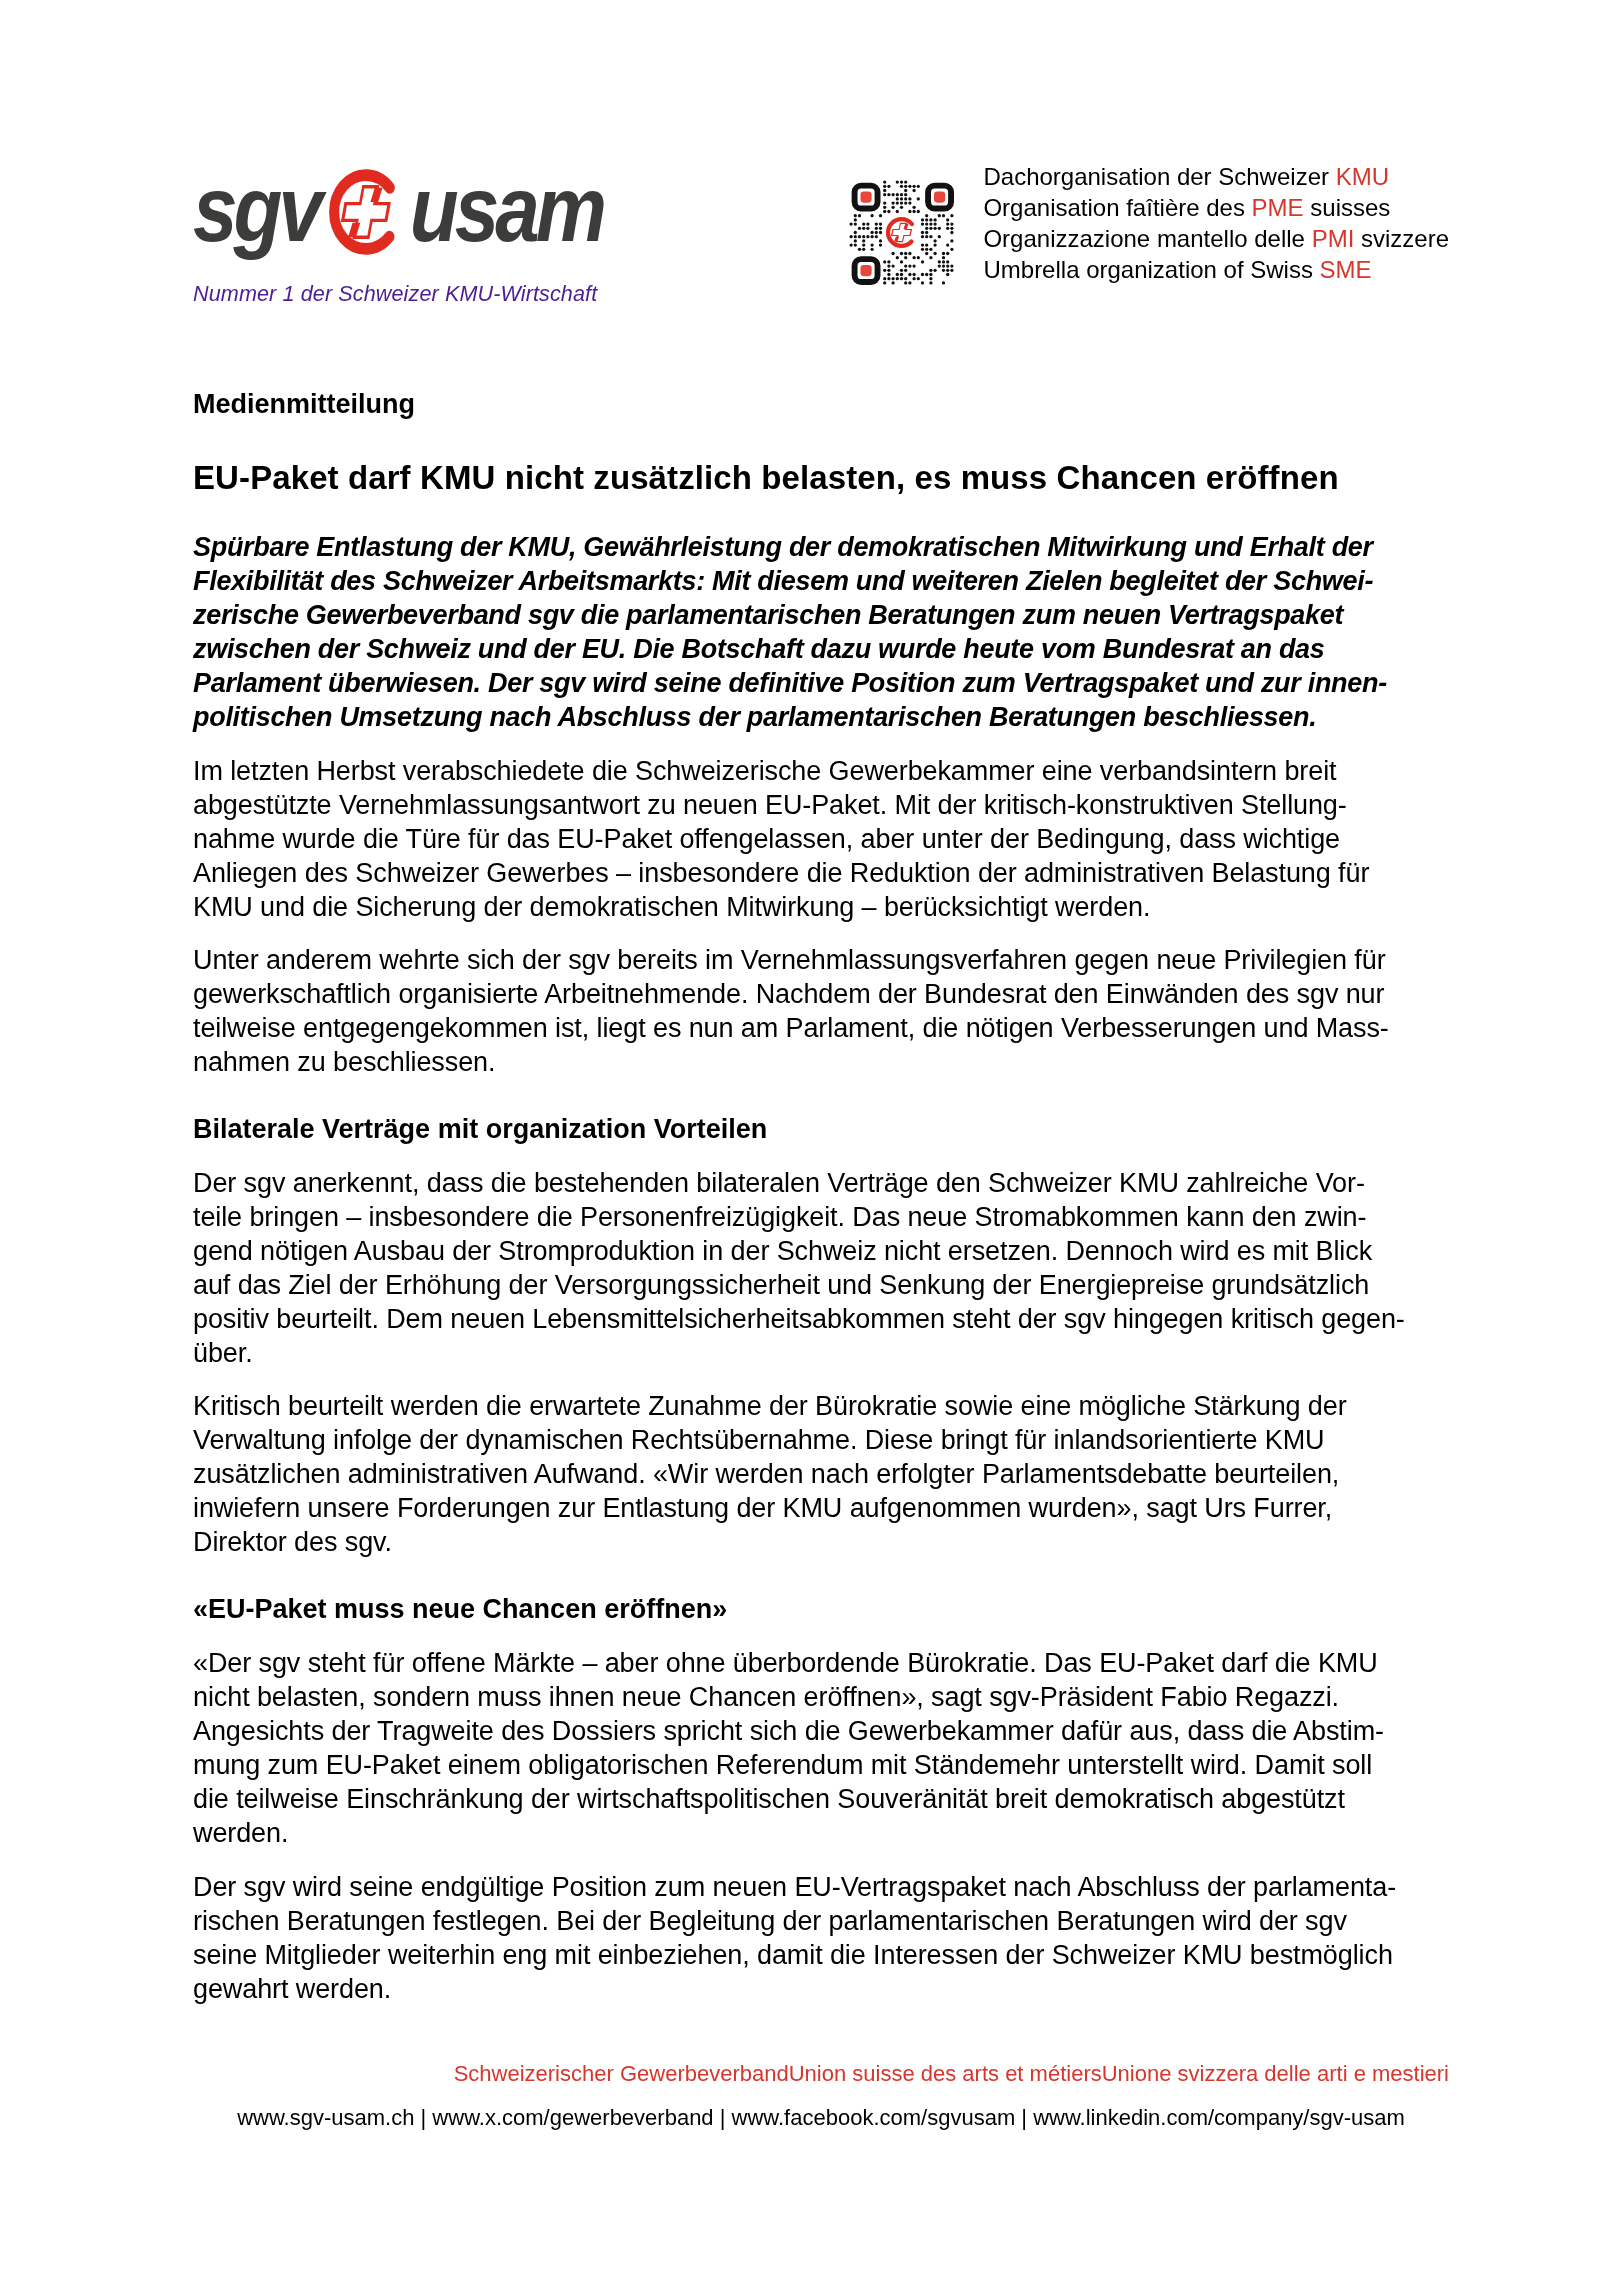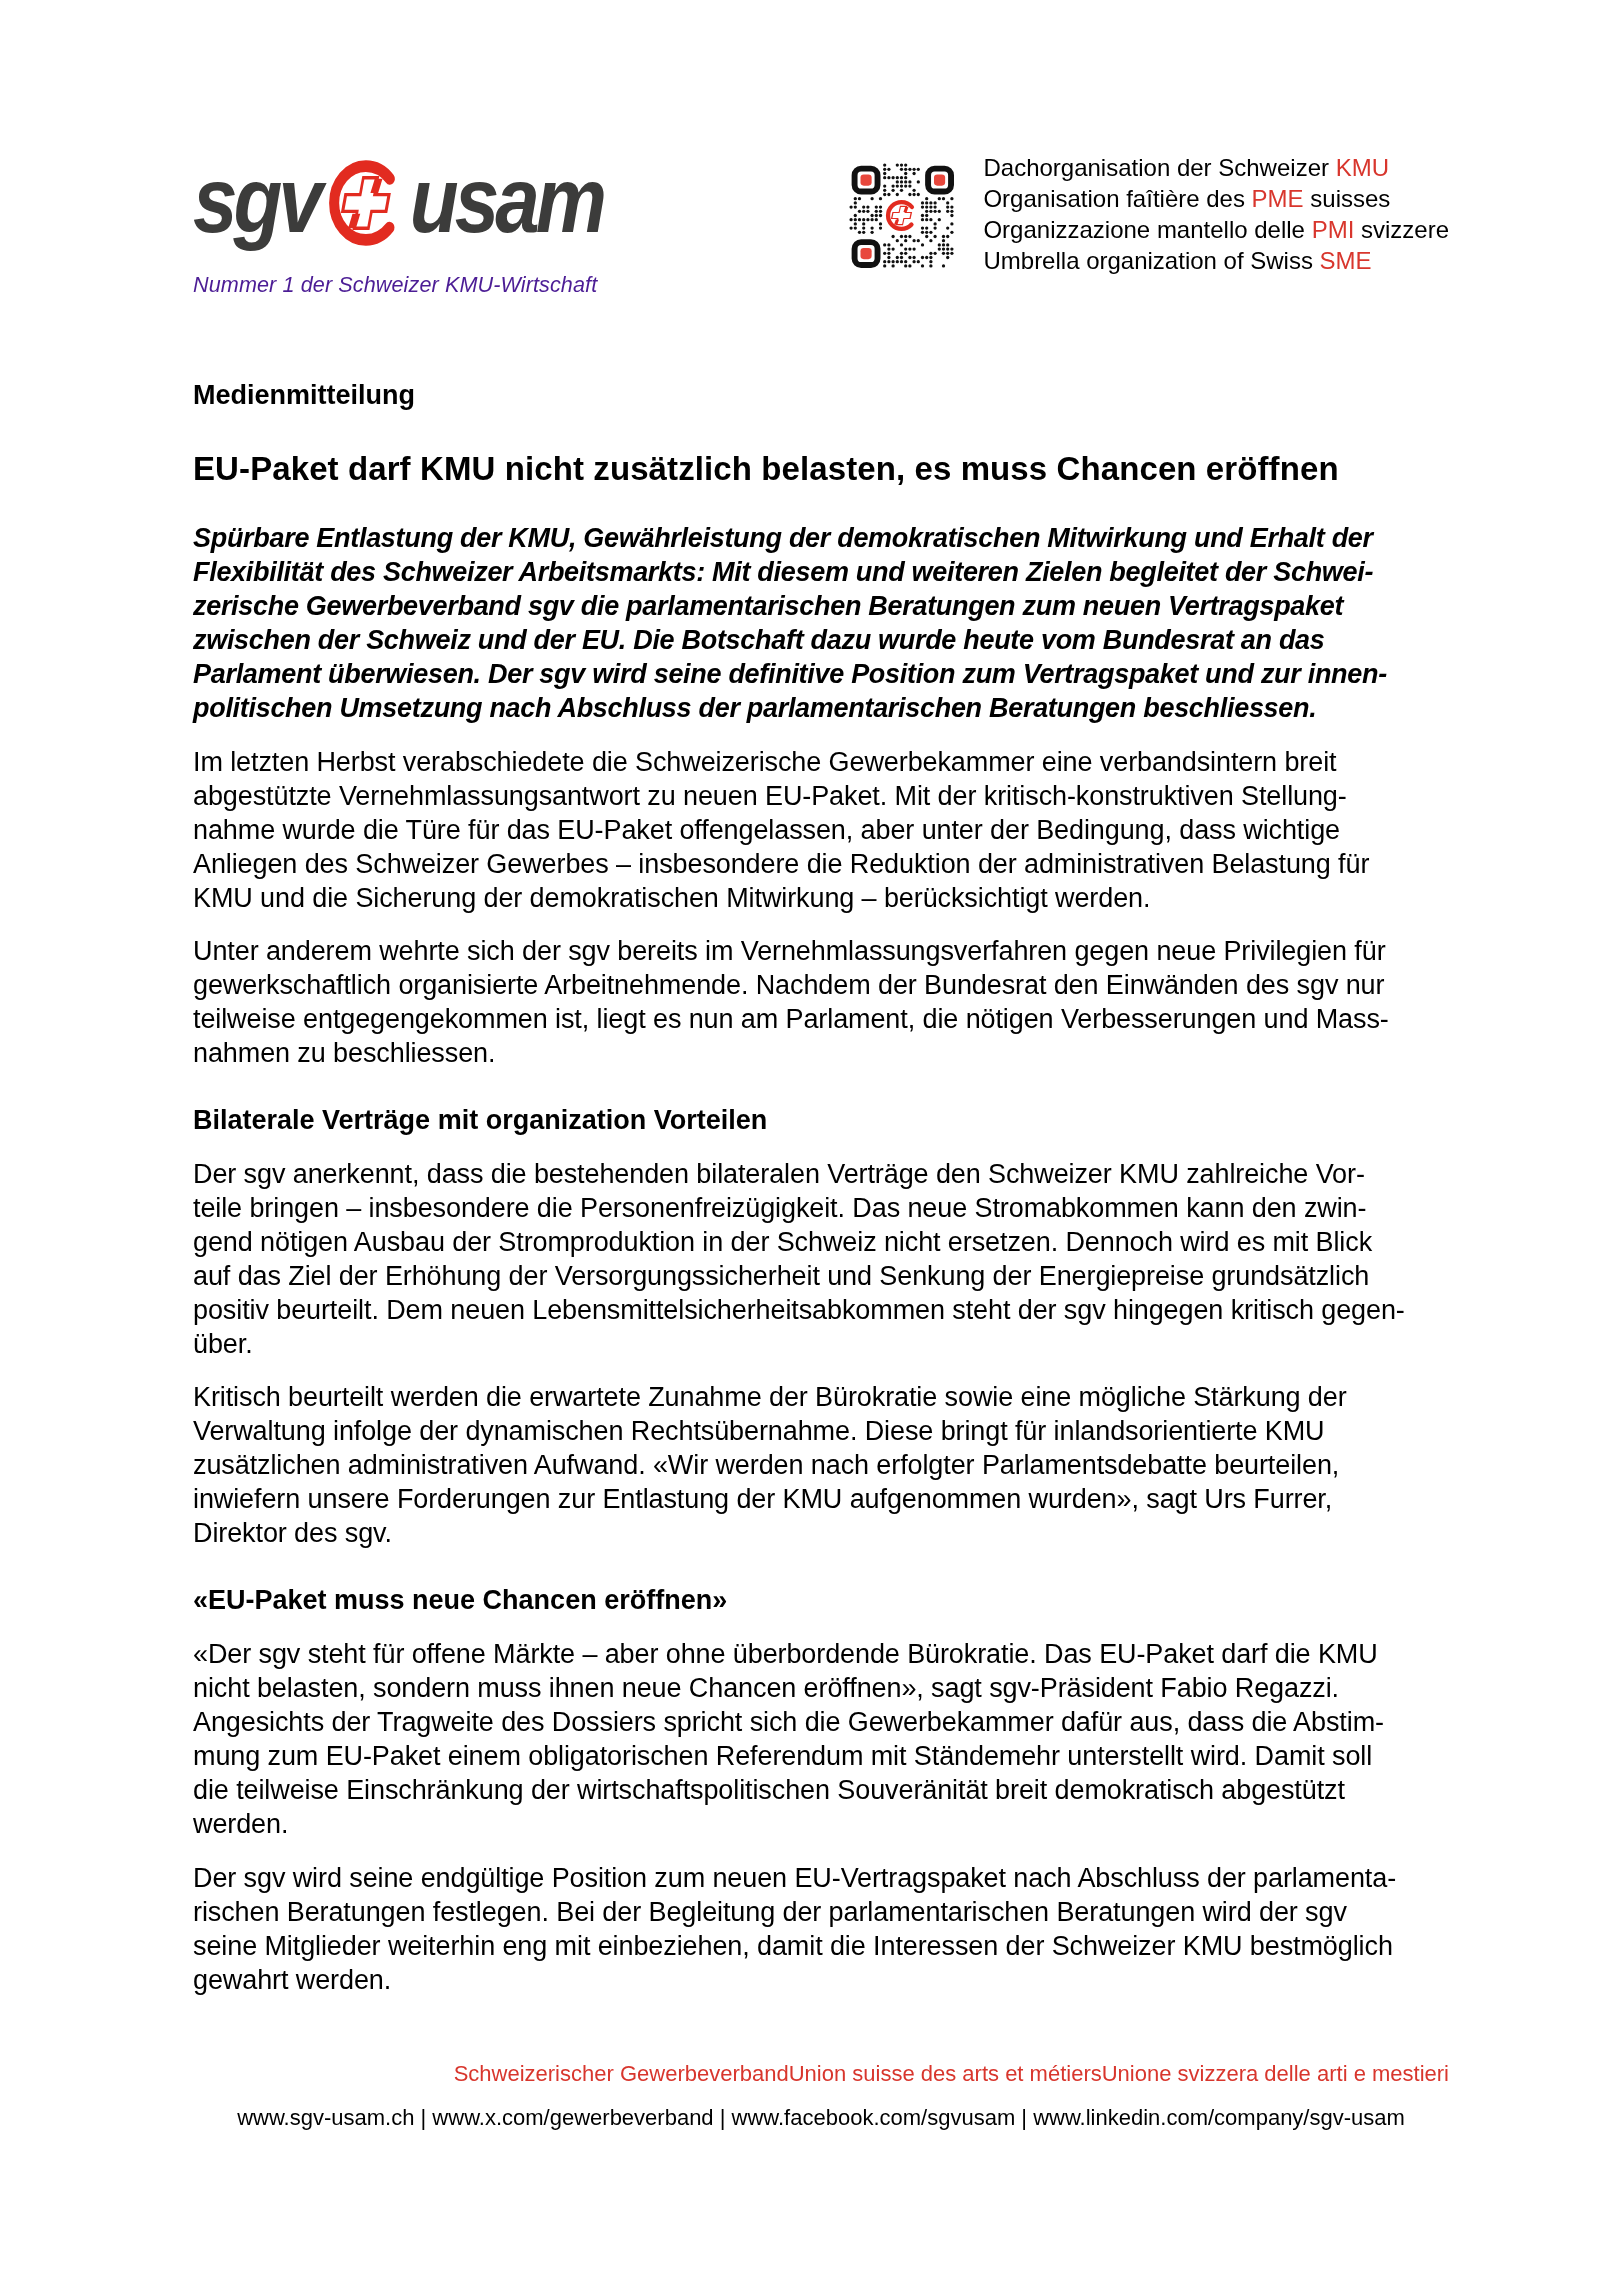--- a/index.html
+++ b/index.html
@@ -6,35 +6,35 @@
   html,body { background:#888; }
   .page {
     position:relative;
     width:1622px; height:2295px;
     margin:0 auto;
     background:#ffffff;
     font-family:"Liberation Sans", sans-serif;
     color:#000;
     overflow:hidden;
   }
-  .content { position:absolute; left:193px; right:173px; top:151px; }
+  .content { position:absolute; left:193px; right:173px; top:160px; }
 
   
   .hdr { display:flex; align-items:flex-start; }
   .brand { width:471px; }
   .logo-row { display:flex; align-items:center; height:108px; transform:scaleX(.86); transform-origin:left center; }
   .logo-word {
     font-size:93px; font-weight:bold; font-style:italic;
     letter-spacing:-4.6px; color:#3c3c3b; line-height:1;
     padding-bottom:9.2px;
   }
   .logo-mark { width:90px; height:90px; margin:0 6.5px 3.9px 9.2px; flex:0 0 auto; }
   .tagline { font-size:21.6px; font-style:italic; color:#4c1d95; margin-top:13px; letter-spacing:0.1px; }
 
-  .hdr-right { margin-left:auto; display:flex; gap:29px; align-items:center; }
+  .hdr-right { margin-left:auto; display:flex; gap:29px; align-items:flex-end; }
   .qr { width:105px; height:105px; margin-top:3.9px; flex:0 0 auto; }
   .orgs { font-size:24px; line-height:31px; padding-top:1.3px; white-space:nowrap; }
   .orgs .em { color:#d8362d; }
 
   
   .doc-meta { margin-top:80px; font-size:27px; line-height:34px; }
   .doc-type { font-weight:bold;margin-top:15px; }
   .title { margin-top:38px; font-size:33px; line-height:38px; font-weight:bold; letter-spacing:0.1px; }
   .lead  { margin-top:33px; font-size:27px; line-height:34px; font-weight:bold;
            white-space:pre; letter-spacing:-0.3px;font-style:italic; }

